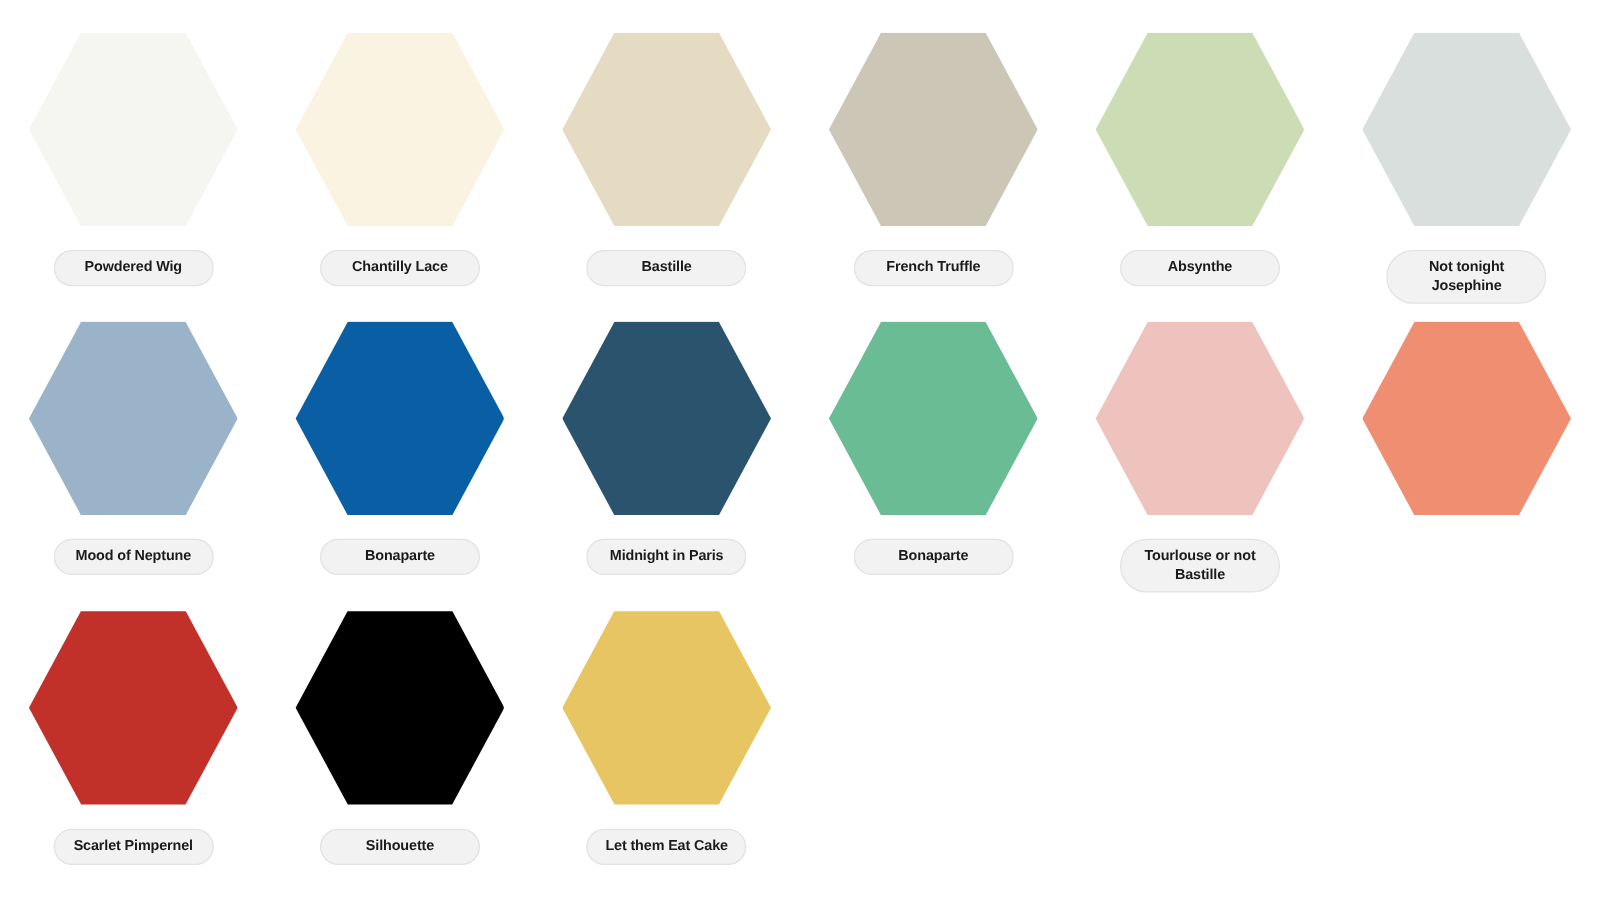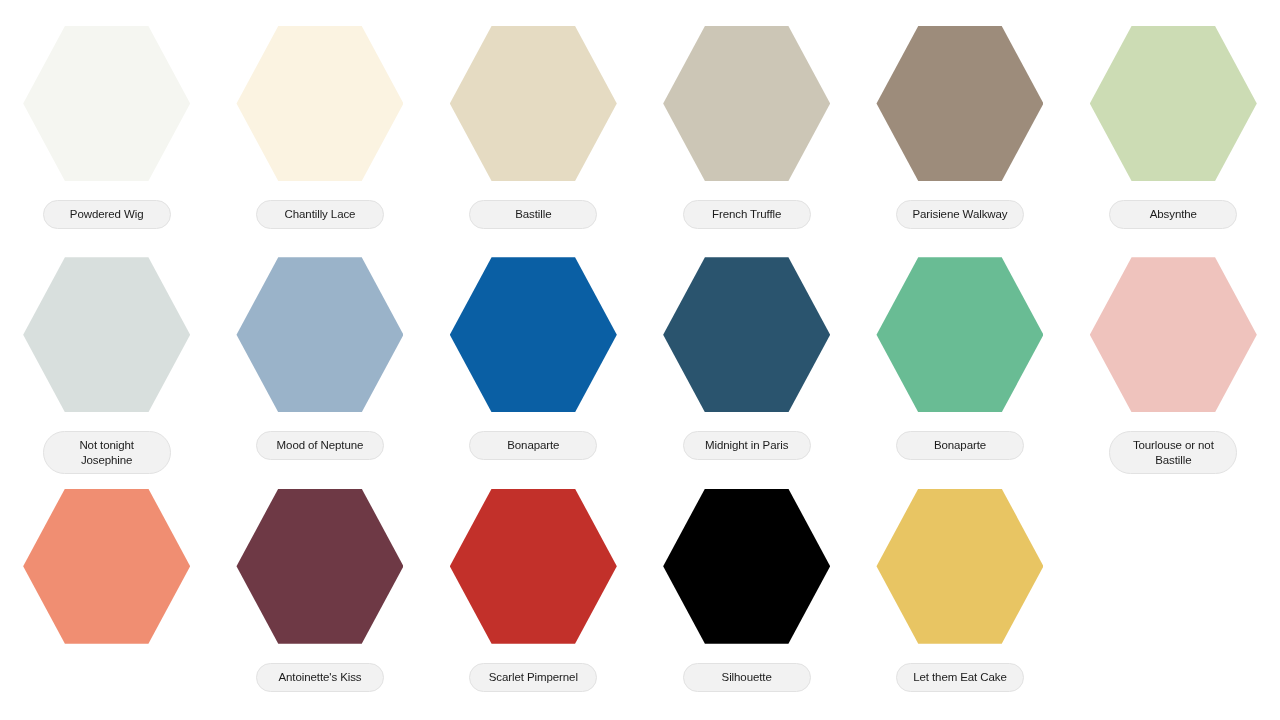--- a/index.html
+++ b/index.html
@@ -24,20 +24,21 @@
     padding: 26px 0 0 0;
   }
 
   .swatch-cell {
     display: flex;
     flex-direction: column;
     align-items: center;
     justify-content: flex-start;
     height: 224px;
     position: relative;
+    font-weight: bold;
   }
 
   .hexagon {
     width: 167px;
     height: 155px;
     clip-path: polygon(25% 0%, 75% 0%, 100% 50%, 75% 100%, 25% 100%, 0% 50%);
     -webkit-clip-path: polygon(25% 0%, 75% 0%, 100% 50%, 75% 100%, 25% 100%, 0% 50%);
     flex: none;
   }
 
@@ -79,24 +80,20 @@
     </div>
     <div class="swatch-cell">
       <div class="hexagon" style="background: rgb(229, 219, 194);"></div>
       <div class="label-pill">Bastille</div>
     </div>
     <div class="swatch-cell">
       <div class="hexagon" style="background: rgb(204, 198, 182);"></div>
       <div class="label-pill">French Truffle</div>
     </div>
     <div class="swatch-cell">
-      <div class="hexagon" style="background: rgb(157, 140, 123);"></div>
-      <div class="label-pill">Parisiene Walkway</div>
-    </div>
-    <div class="swatch-cell">
       <div class="hexagon" style="background: rgb(204, 220, 180);"></div>
       <div class="label-pill">Absynthe</div>
     </div>
     <div class="swatch-cell">
       <div class="hexagon" style="background: rgb(216, 223, 221);"></div>
       <div class="label-pill two-line">Not tonight
 Josephine</div>
     </div>
     <div class="swatch-cell">
       <div class="hexagon" style="background: rgb(154, 179, 201);"></div>
@@ -116,24 +113,20 @@
     </div>
     <div class="swatch-cell">
       <div class="hexagon" style="background: rgb(239, 195, 189);"></div>
       <div class="label-pill two-line">Tourlouse or not
 Bastille</div>
     </div>
     <div class="swatch-cell">
       <div class="hexagon" style="background: rgb(240, 142, 114);"></div>
     </div>
     <div class="swatch-cell">
-      <div class="hexagon" style="background: rgb(110, 57, 69);"></div>
-      <div class="label-pill">Antoinette's Kiss</div>
-    </div>
-    <div class="swatch-cell">
       <div class="hexagon" style="background: rgb(194, 48, 42);"></div>
       <div class="label-pill">Scarlet Pimpernel</div>
     </div>
     <div class="swatch-cell">
       <div class="hexagon" style="background: rgb(0, 0, 0);"></div>
       <div class="label-pill">Silhouette</div>
     </div>
     <div class="swatch-cell">
       <div class="hexagon" style="background: rgb(232, 197, 99);"></div>
       <div class="label-pill">Let them Eat Cake</div>

